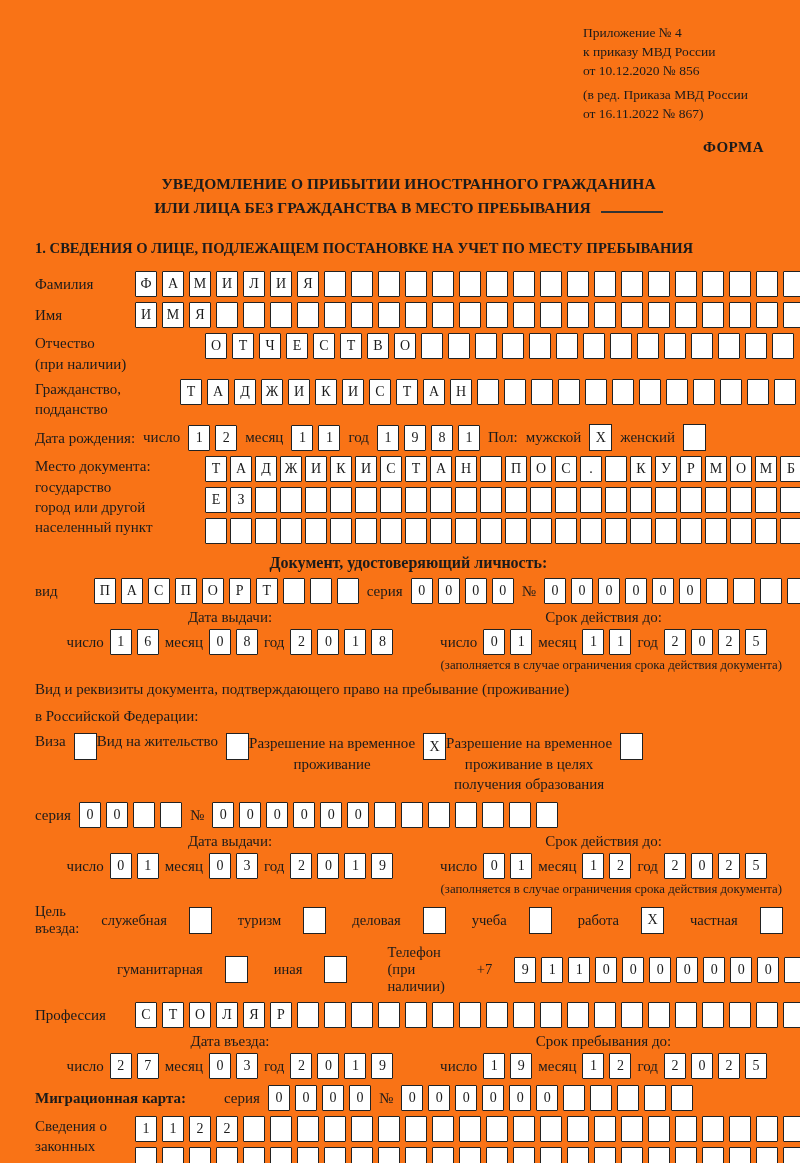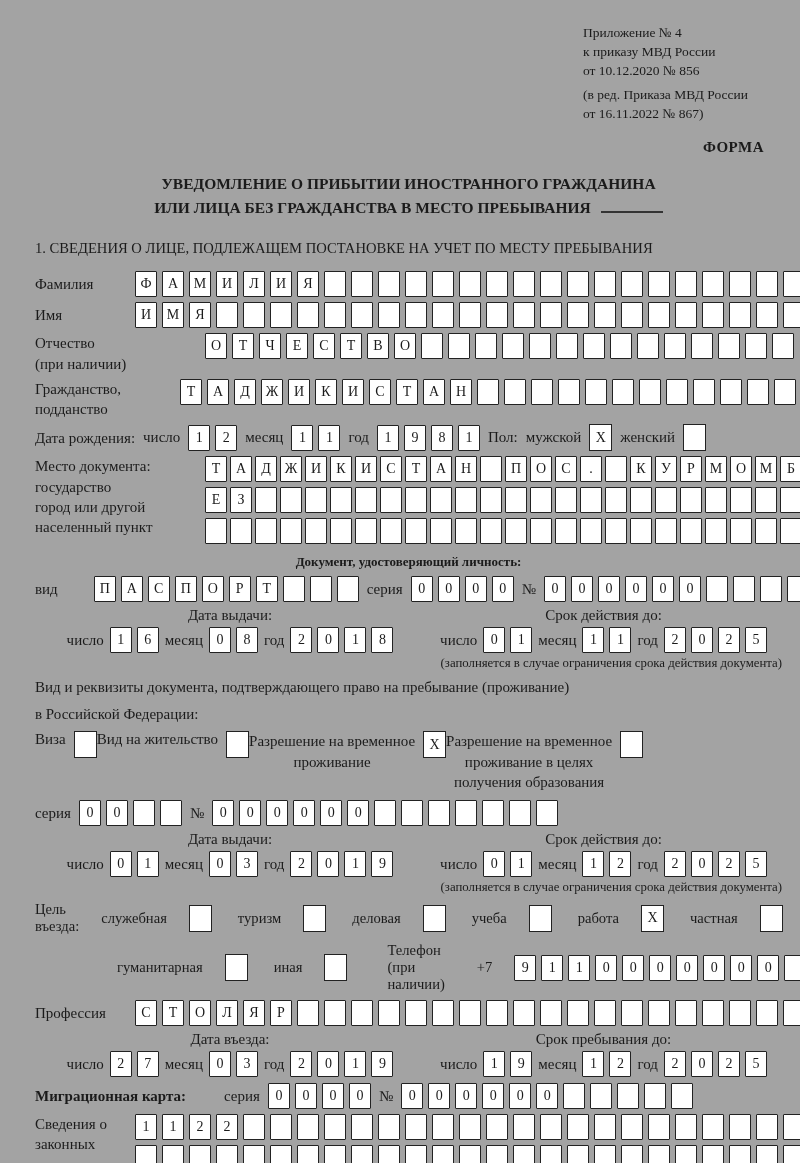--- a/index.html
+++ b/index.html
@@ -1,27 +1,27 @@
 <!DOCTYPE html>
 <html><head>
 <meta charset="utf-8">
 <style>
   html,body{margin:0;padding:0;background:#ffffff;}
   .page{
     width:800px;height:1163px;box-sizing:border-box;overflow:hidden;
-    background:#a3a3a3;color:#1b1b1b;position:relative;
+    background:#f97316;color:#1b1b1b;position:relative;
     font-family:"Liberation Serif","DejaVu Serif",serif;
     font-size:15px;padding:24px 18px 8px 35px;
   }
   .appendix{margin-left:548px;font-size:13.5px;line-height:1.4;}
   .appendix-note{margin-top:5px;}
   .forma{margin-top:16px;margin-right:18px;text-align:right;font-weight:bold;font-size:15px;letter-spacing:.5px;}
   .title{margin-top:16px;text-align:center;font-weight:bold;font-size:15.5px;line-height:1.55;}
   .blank-line{display:inline-block;width:62px;border-bottom:2px solid #333;margin-left:10px;}
-  .sec{margin-top:20px;margin-bottom:14px;font-weight:normal;font-size:14.6px;}
+  .sec{margin-top:20px;margin-bottom:14px;font-weight:bold;font-size:14.6px;}
   .row{display:flex;align-items:center;margin-bottom:5px;}
   .row.top{align-items:flex-start;}
   .lbl{flex:none;line-height:1.35;}
   .w100{width:100px;}
   .w145{width:145px;}
   .w170{width:170px;}
   .boxes{display:flex;gap:5px;flex:none;}
   .boxes.sm{gap:3px;}
   .box{
     display:inline-flex;align-items:center;justify-content:center;flex:none;
@@ -29,21 +29,21 @@
     font-size:14px;background:#fff;
   }
   .boxes.sm .box{width:20px;}
   .cbox{
     display:inline-flex;align-items:center;justify-content:center;flex:none;
     width:21px;height:25px;border:1.6px solid #222;font-size:14px;background:#fff;
   }
   .inline-row{gap:8px;}
   .inline-row .w{flex:none;}
   .stack > .boxes{margin-bottom:5px;}
-  .center-b{text-align:center;font-weight:bold;font-size:13px;margin:3px 0 6px 0;}
+  .center-b{text-align:center;font-weight:bold;font-size:16px;margin:3px 0 6px 0;}
   .datepair{display:flex;margin-bottom:6px;}
   .dp{display:flex;flex-direction:column;}
   .dp-left{width:390px;}
   .dp-right{width:357px;}
   .dp-title{text-align:center;margin-bottom:3px;}
   .dp-fields{display:flex;align-items:center;gap:6px;justify-content:center;}
   .dp-note{font-size:12.8px;text-align:right;margin-top:3px;white-space:nowrap;}
   .intro{margin-bottom:6px;line-height:1.4;}
   .opts-row{margin-bottom:8px;}
   .opt{display:flex;align-items:flex-start;gap:8px;}

